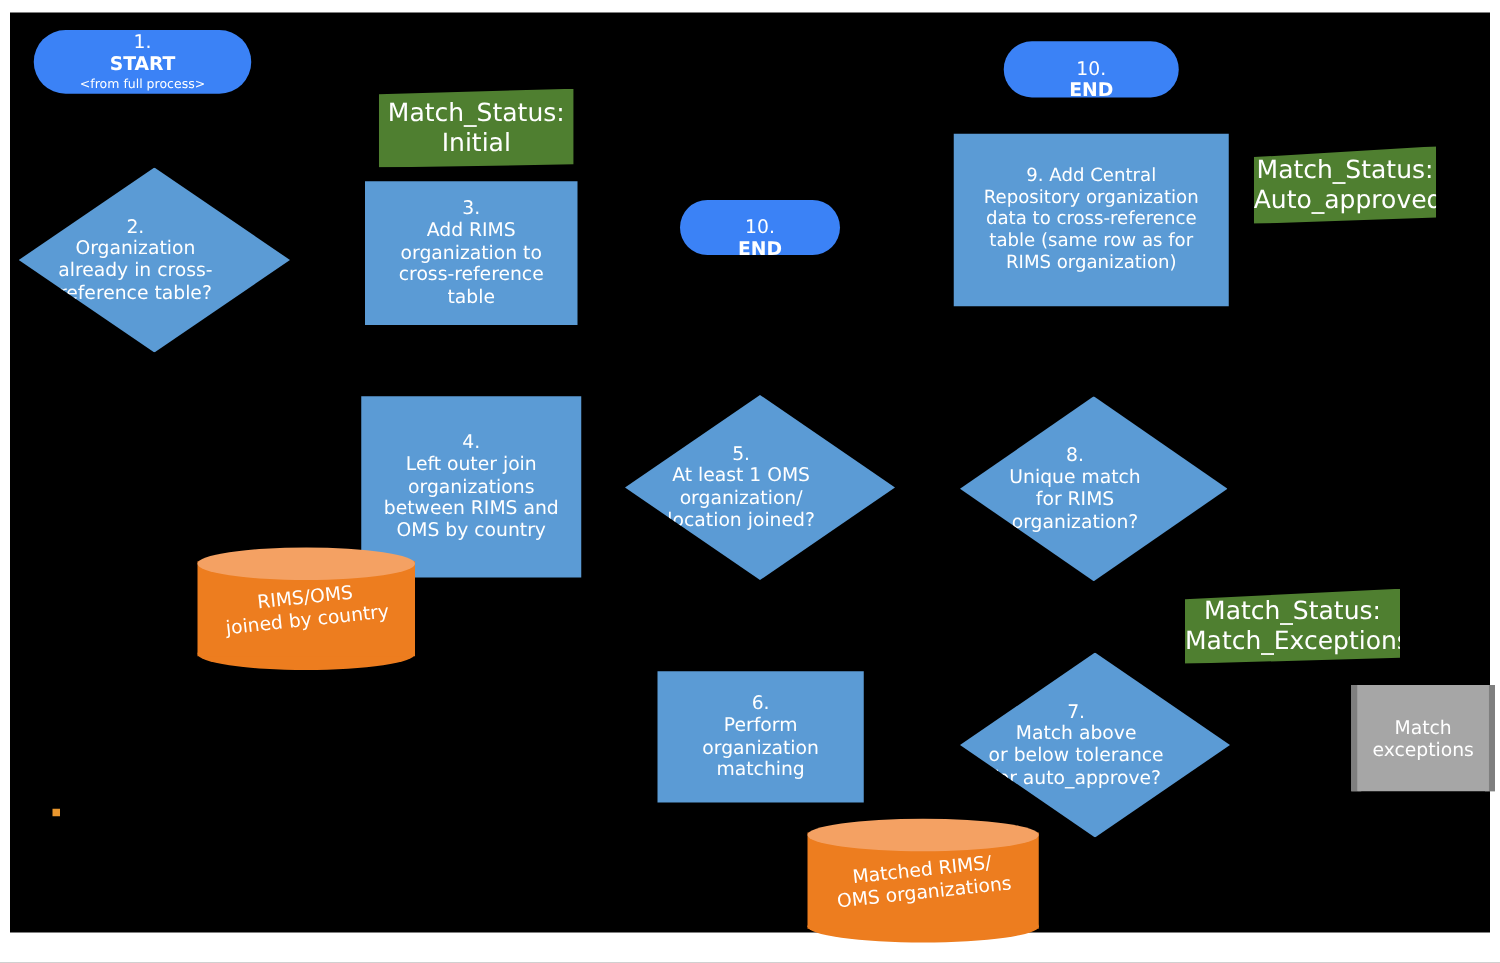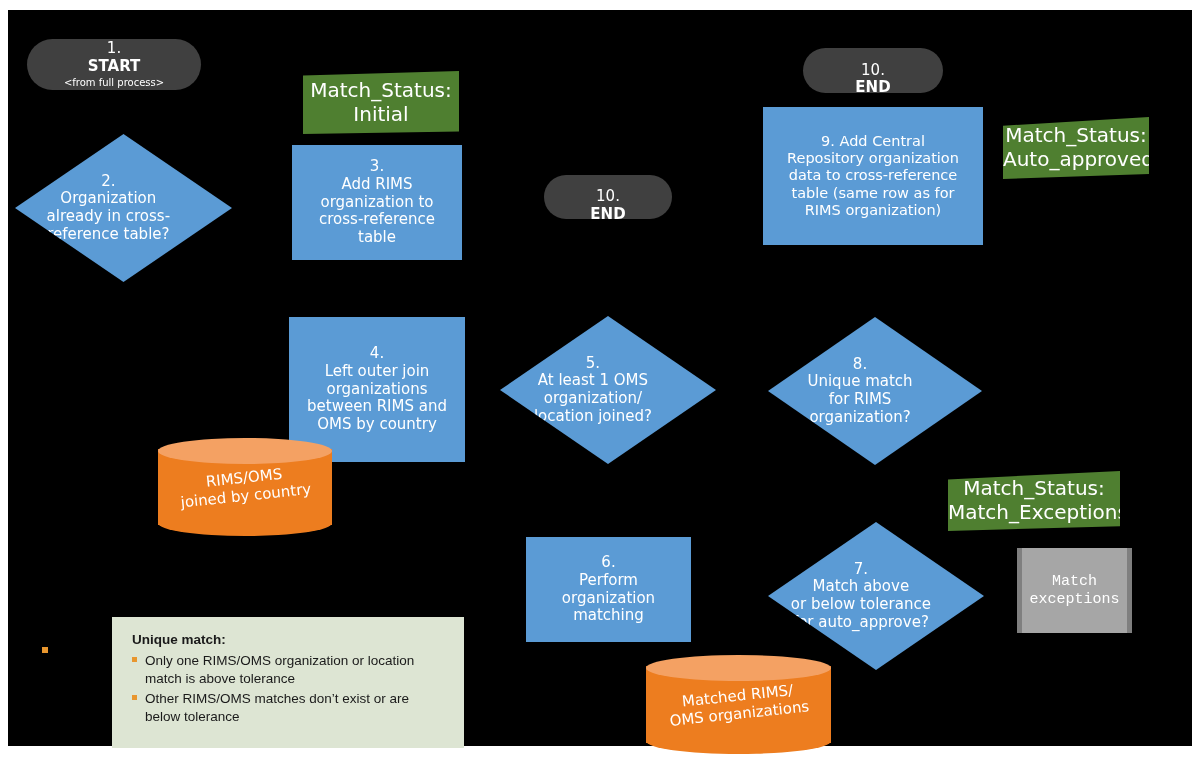--- a/index.html
+++ b/index.html
@@ -33,24 +33,23 @@
     line-height:1.18;
   }
   .node .txt{
     display:block;
     width:100%;
     white-space:pre-line;
   }
 
   
   .terminator{
-    background:#404040;
+    background:#3b82f6;
     border-radius:999px;
     font-size:15px;
-    margin-top:15px;
   }
   .terminator .lead{font-weight:400;}
   .terminator .strong{font-weight:700;}
   .terminator .sub{
     display:block;
     font-size:10px;
     font-weight:400;
     margin-top:1px;
   }
 
@@ -293,37 +292,30 @@
 matching</span>
     </div>
 
     <div class="node decision" style="left:760px; top:512px; width:216px; height:148px;">
       <span class="txt">7.
 Match above
 or below tolerance
 for auto_approve?</span>
     </div>
 
-    <div class="predef" style="left:1009px; top:538px; width:115px; height:85px;font-family:Liberation Mono, monospace;">
+    <div class="predef" style="left:1073px; top:538px; width:115px; height:85px;">
       <span class="txt">Match
 exceptions</span>
     </div>
 
     <div class="cylinder" style="left:638px; top:645px; width:185px; height:99px;">
       <div class="bottom"></div>
       <div class="body"></div>
       <div class="top"></div>
       <div class="txt">Matched RIMS/
 OMS organizations</div>
     </div>
 
     <div class="marker" style="left:34px; top:637px;"></div>
 
-    <div class="note" style="left:104px; top:607px; width:352px; height:131px;">
-      <h4>Unique match:</h4>
-      <ul>
-        <li>Only one RIMS/OMS organization or location match is above tolerance</li>
-        <li>Other RIMS/OMS matches don’t exist or are below tolerance</li>
-      </ul>
-    </div>
 
   </div>
 </div>
 
 </body></html>

